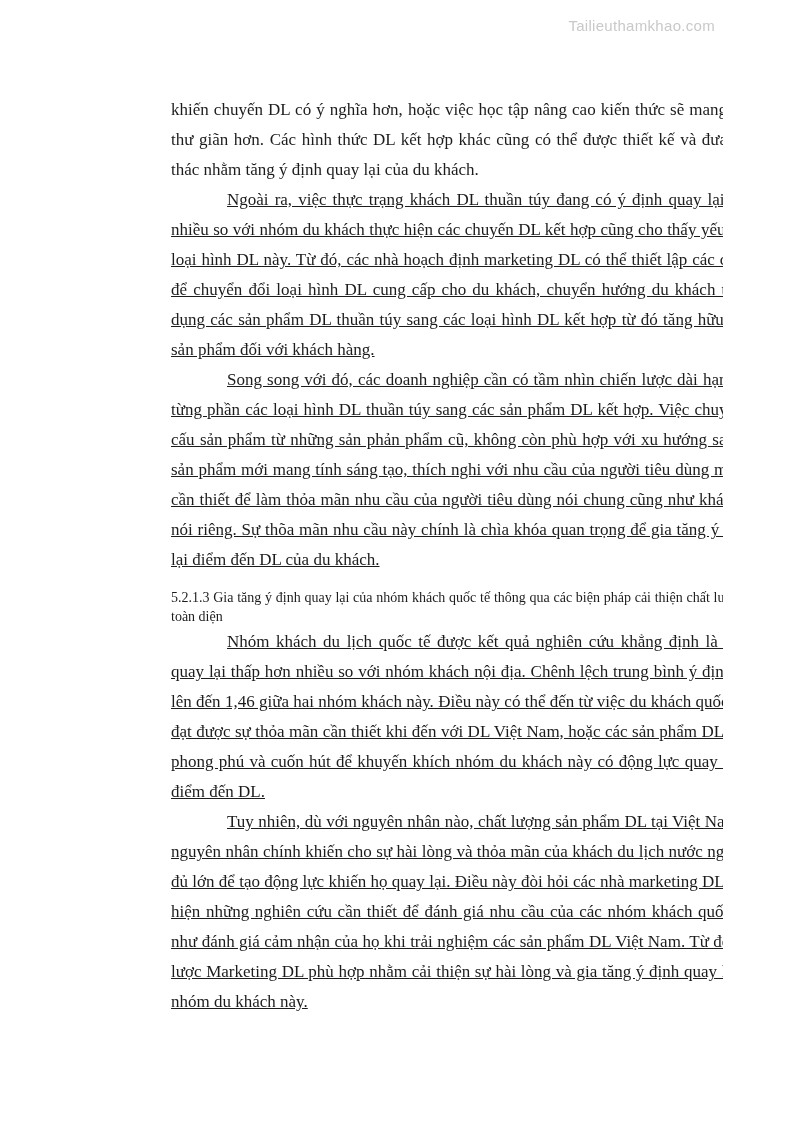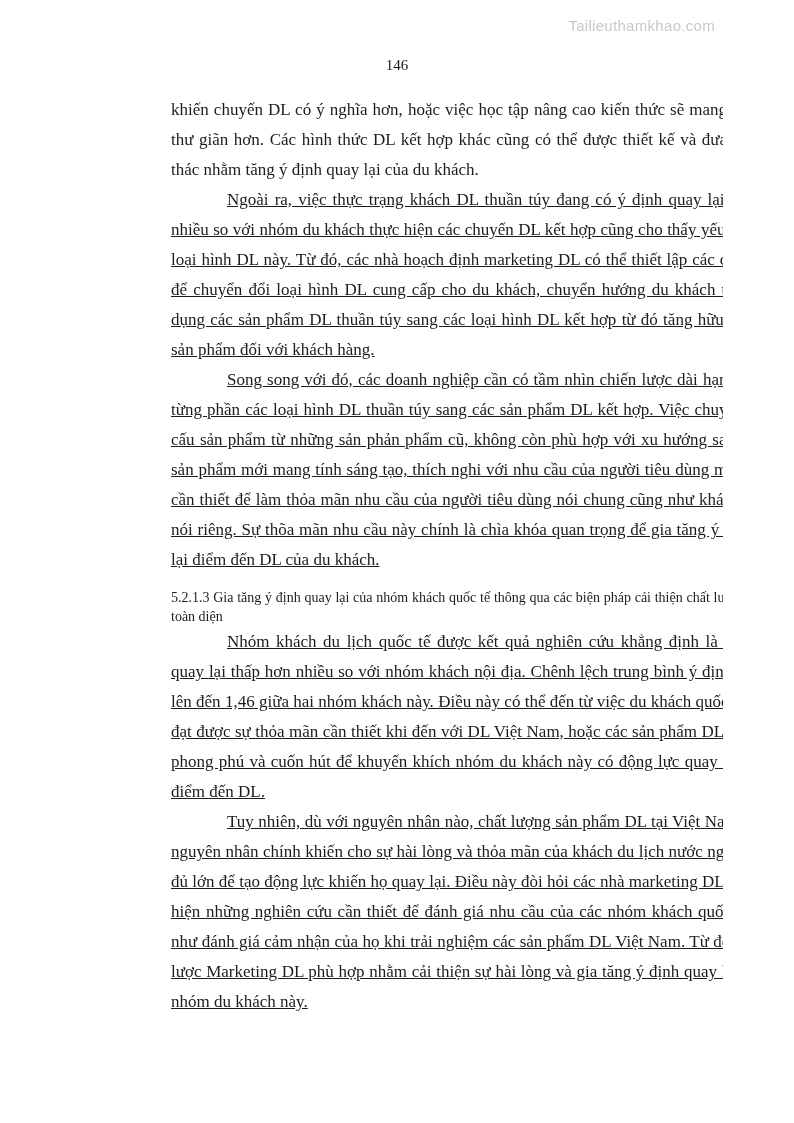--- a/index.html
+++ b/index.html
@@ -63,21 +63,20 @@
     text-align: justify;
   }
 </style>
 </head>
 <body>
 
 <div class="page">
 
   <div class="watermark">Tailieuthamkhao.com</div>
 
-  <div class="page-number">146</div>
 
   <div class="content">
 
     <p>khiến chuyến DL có ý nghĩa hơn, hoặc việc học tập nâng cao kiến thức sẽ mang tính chất thư giãn hơn. Các hình thức DL kết hợp khác cũng có thể được thiết kế và đưa vào khái thác nhằm tăng ý định quay lại của du khách.</p>
 
     <p class="indent">Ngoài ra, việc thực trạng khách DL thuần túy đang có ý định quay lại thấp hơn nhiều so với nhóm du khách thực hiện các chuyến DL kết hợp cũng cho thấy yếu điểm của loại hình DL này. Từ đó, các nhà hoạch định marketing DL có thể thiết lập các chiến lược để chuyển đổi loại hình DL cung cấp cho du khách, chuyển hướng du khách từ việc sử dụng các sản phẩm DL thuần túy sang các loại hình DL kết hợp từ đó tăng hữu dụng của sản phẩm đối với khách hàng.</p>
 
     <p class="indent">Song song với đó, các doanh nghiệp cần có tầm nhìn chiến lược dài hạn, thay thế từng phần các loại hình DL thuần túy sang các sản phẩm DL kết hợp. Việc chuyển đổi cơ cấu sản phẩm từ những sản phản phẩm cũ, không còn phù hợp với xu hướng sang những sản phẩm mới mang tính sáng tạo, thích nghi với nhu cầu của người tiêu dùng mới là điều cần thiết để làm thỏa mãn nhu cầu của người tiêu dùng nói chung cũng như khách du lịch nói riêng. Sự thõa mãn nhu cầu này chính là chìa khóa quan trọng để gia tăng ý định quay lại điểm đến DL của du khách.</p>
 
     <h3 class="section-heading">5.2.1.3 Gia tăng ý định quay lại của nhóm khách quốc tế thông qua các biện pháp cải thiện chất lượng dịch vụ toàn diện</h3>

